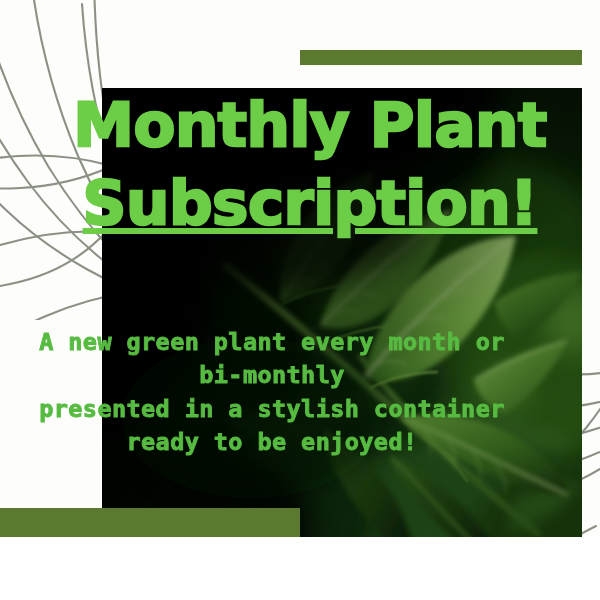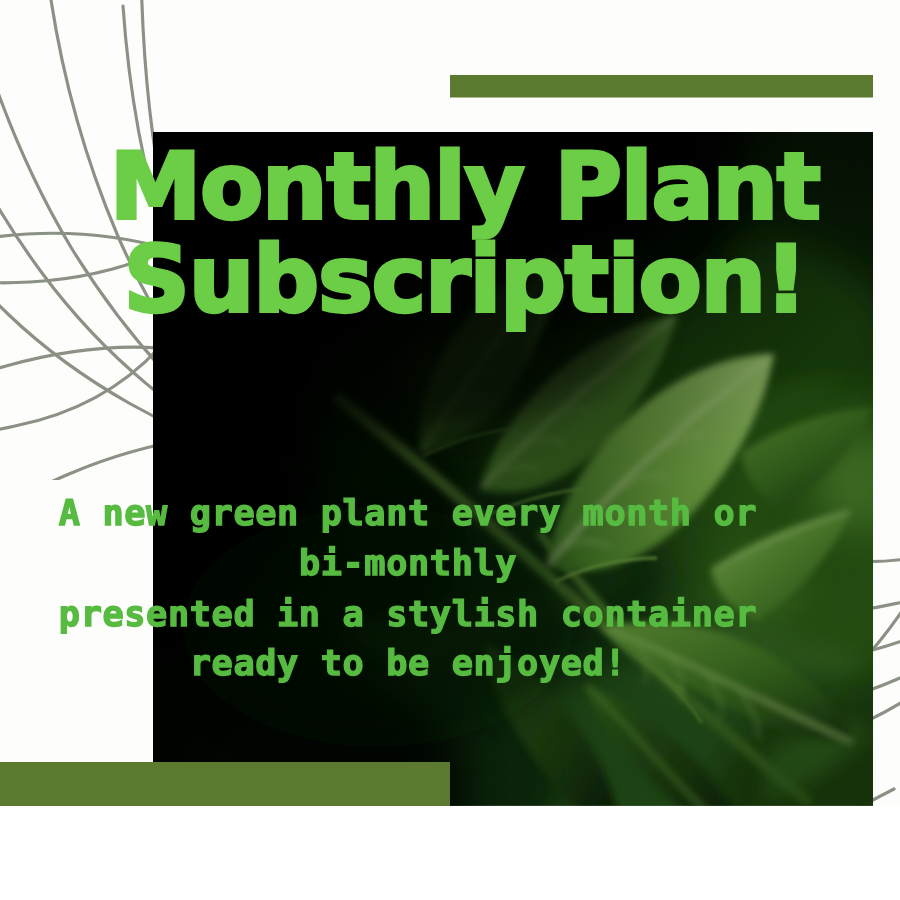--- a/index.html
+++ b/index.html
@@ -44,21 +44,21 @@
     font-weight:bold;
     font-size:61px;
     line-height:0.94;
     letter-spacing:-0.5px;
     color:#6ccd46;
     text-align:center;
     -webkit-text-stroke:2.5px #6ccd46;
     paint-order:stroke fill;
   }
   #headline .hl{display:block;white-space:nowrap;}
-  #headline .hl-2{margin-top:5px;}
+  #headline .hl-2{margin-top:21px;text-decoration:underline;}
 
   #body-copy{
     position:absolute;left:-8px;top:326px;width:560px;
     font-family:"DejaVu Sans Mono", monospace;
     font-weight:bold;
     font-size:23.5px;
     line-height:1.42;
     color:#56bb40;
     text-align:center;
     letter-spacing:0.4px;

